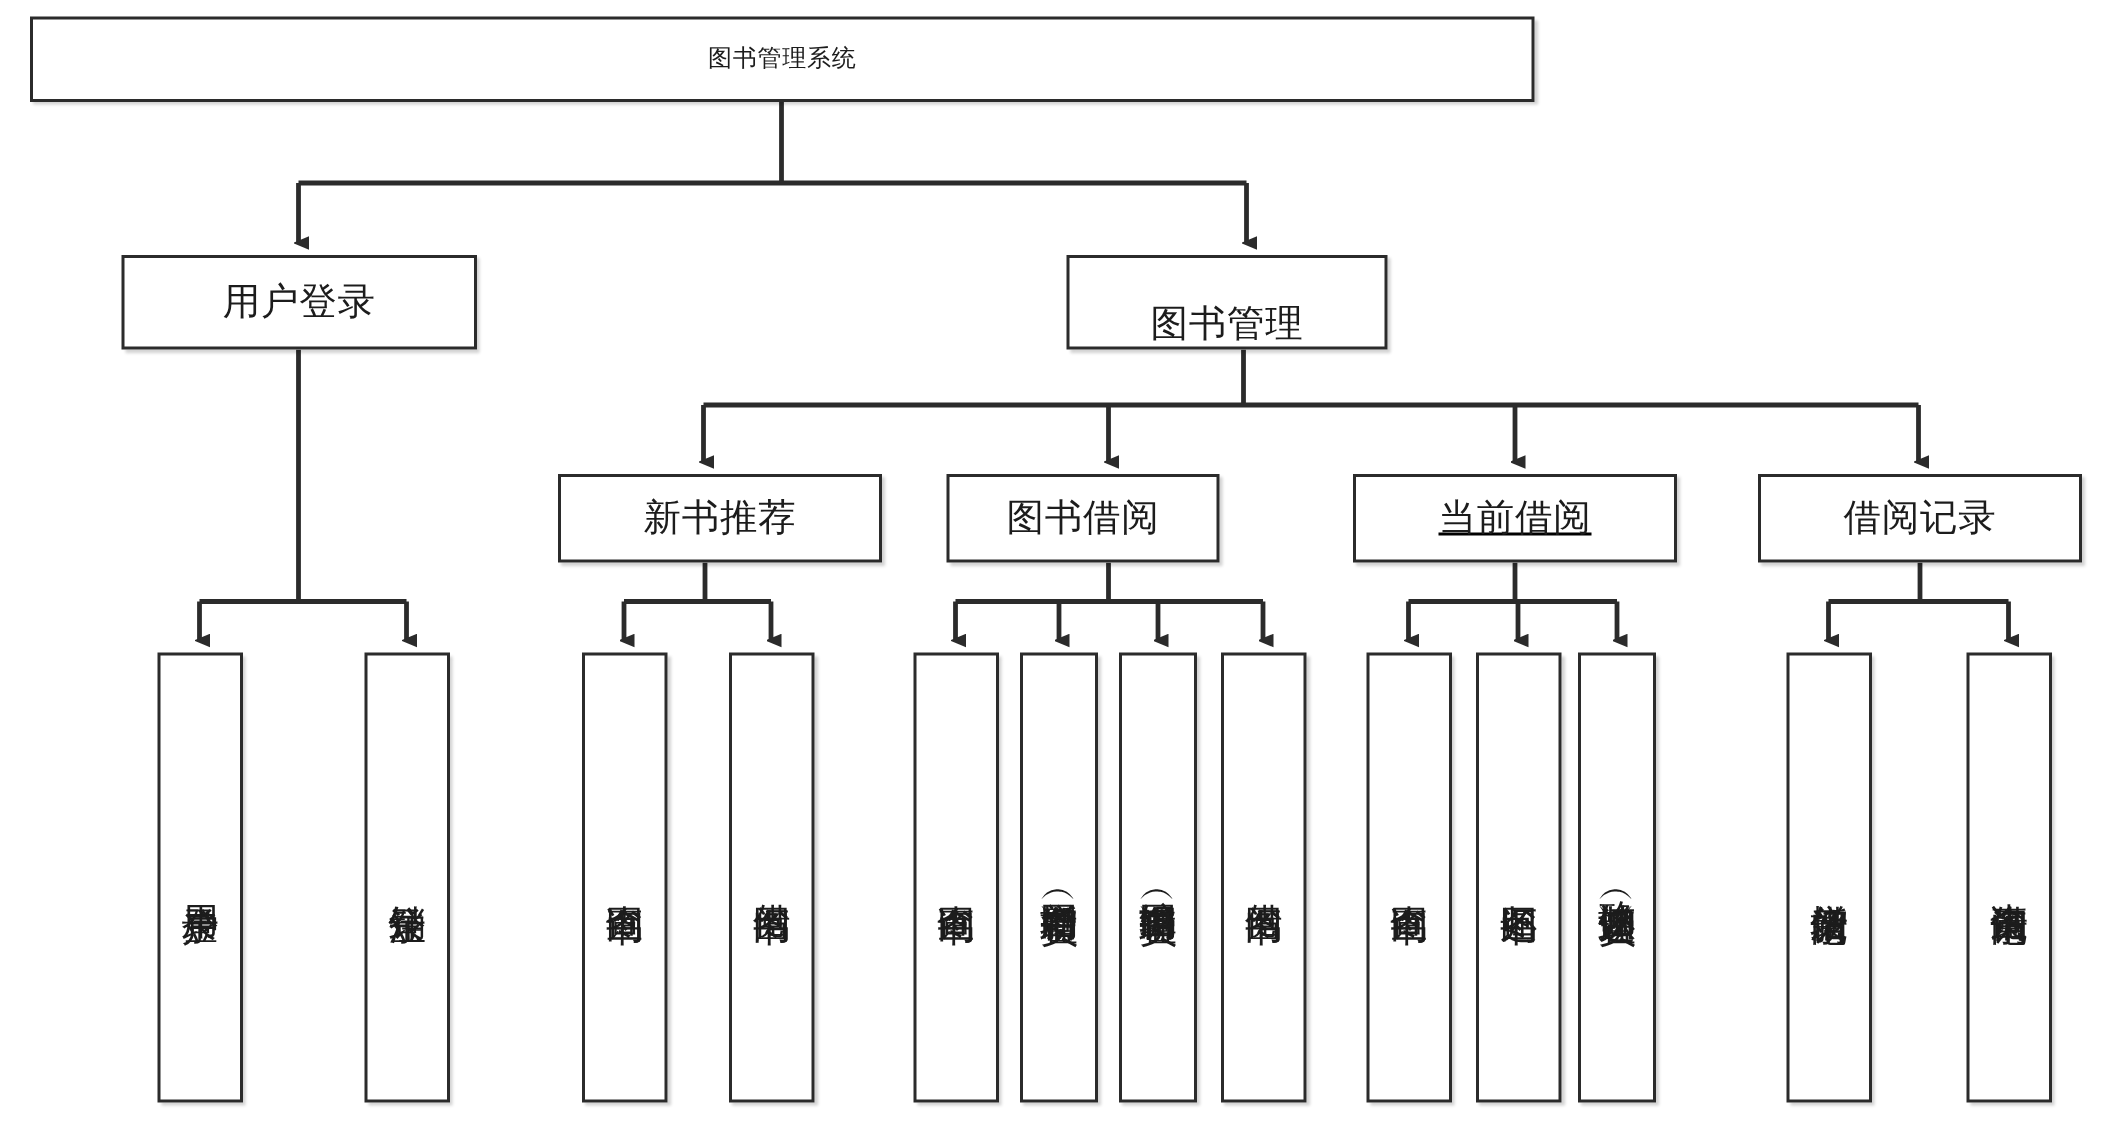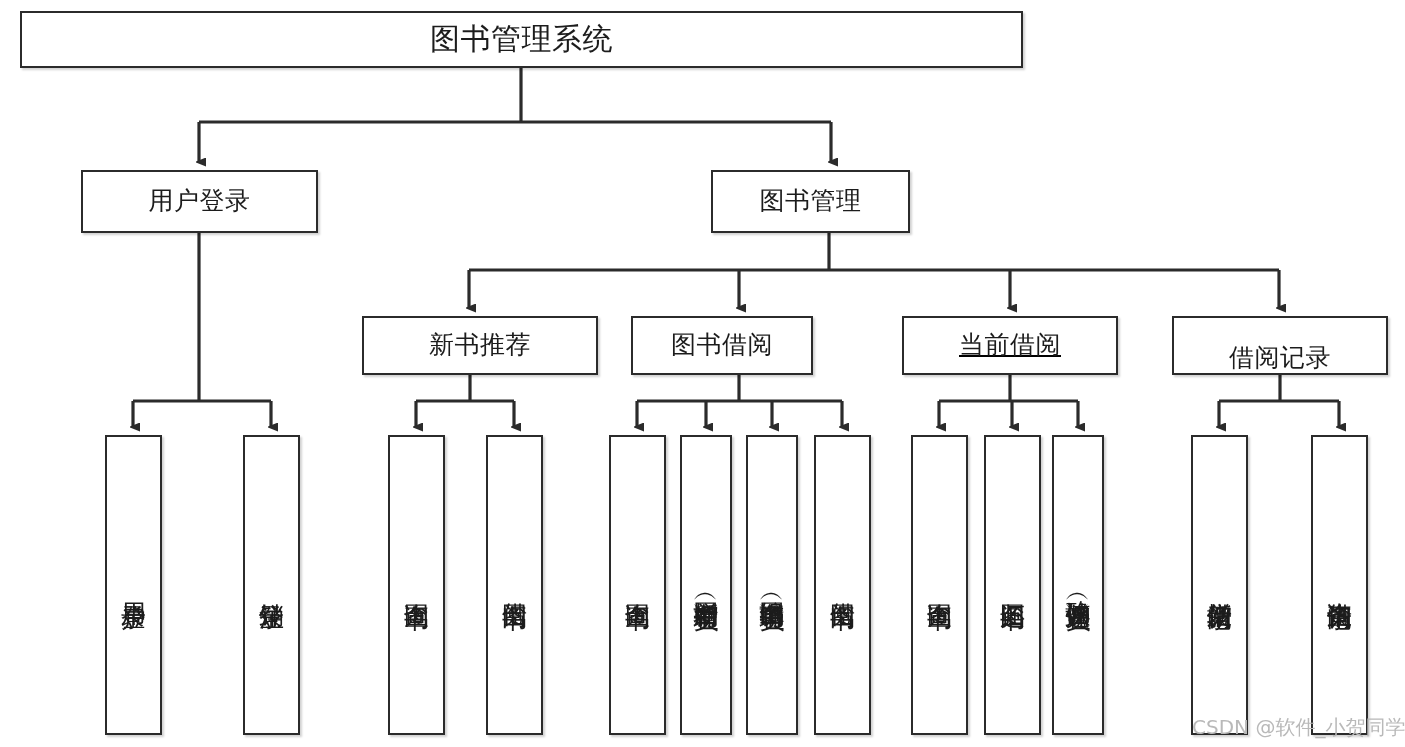--- a/index.html
+++ b/index.html
@@ -35,21 +35,21 @@
     justify-content: center;
     box-shadow: 2px 2px 2px rgba(0,0,0,0.18);
   }
   .node .label {
     color: #1c1c1c;
     font-size: 25px;
     line-height: 1.15;
     letter-spacing: 0.5px;
     white-space: nowrap;
   }
-  .node.root .label { font-size: 30px; }
+  .node.root .label { font-size: 16px; }
   .node.leaf {
     align-items: center;
     justify-content: center;
   }
   .node.leaf .label {
     writing-mode: vertical-rl;
     text-orientation: upright;
     font-size: 25px;
     line-height: 1.32;
     letter-spacing: 1px;
@@ -119,34 +119,34 @@
     </g>
   </svg>
 
   <div class="node root" id="n-root" style="left: 20px; top: 11px; width: 1003px; height: 57px;">
     <span class="label">图书管理系统</span>
   </div>
 
   <div class="node lvl2" id="n-l2-0" style="left: 81px; top: 170px; width: 237px; height: 63px;">
     <span class="label">用户登录</span>
   </div>
-  <div class="node lvl2" id="n-l2-1" style="left: 711px; top: 170px; width: 199px; height: 63px;">
+  <div class="node lvl2" id="n-l2-1" style="left: 711px; top: 170px; width: 214px; height: 63px; align-items: flex-end;">
     <span class="label">图书管理</span>
   </div>
 
-  <div class="node lvl3" id="n-l3-0" style="left: 362px; top: 316px; width: 236px; height: 59px; text-align: right;">
+  <div class="node lvl3" id="n-l3-0" style="left: 372px; top: 316px; width: 216px; height: 59px; text-align: right;">
     <span class="label">新书推荐</span>
   </div>
   <div class="node lvl3" id="n-l3-1" style="left: 631px; top: 316px; width: 182px; height: 59px;">
     <span class="label">图书借阅</span>
   </div>
   <div class="node lvl3" id="n-l3-2" style="left: 902px; top: 316px; width: 216px; height: 59px; text-decoration: underline;">
     <span class="label">当前借阅</span>
   </div>
-  <div class="node lvl3" id="n-l3-3" style="left: 1172px; top: 316px; width: 216px; height: 59px; align-items: flex-end;">
+  <div class="node lvl3" id="n-l3-3" style="left: 1172px; top: 316px; width: 216px; height: 59px;">
     <span class="label">借阅记录</span>
   </div>
 
   <div class="node leaf" id="n-lf-0" style="left: 105px; top: 435px; width: 57px; height: 300px;">
     <span class="label">用户登录</span>
   </div>
   <div class="node leaf" id="n-lf-1" style="left: 243px; top: 435px; width: 57px; height: 300px;">
     <span class="label">注销登录</span>
   </div>
   <div class="node leaf" id="n-lf-2" style="left: 388px; top: 435px; width: 57px; height: 300px;">
@@ -176,14 +176,13 @@
   <div class="node leaf" id="n-lf-10" style="left: 1052px; top: 435px; width: 52px; height: 300px;">
     <span class="label">确认归还（管理员）</span>
   </div>
   <div class="node leaf" id="n-lf-11" style="left: 1191px; top: 435px; width: 57px; height: 300px;">
     <span class="label">新增借阅记录</span>
   </div>
   <div class="node leaf" id="n-lf-12" style="left: 1311px; top: 435px; width: 57px; height: 300px;">
     <span class="label">查询借阅记录</span>
   </div>
 
-  <div id="watermark" style="left: 1192px; top: 714px;">CSDN @软件_小贺同学</div>
 </div>
 
 </body></html>

